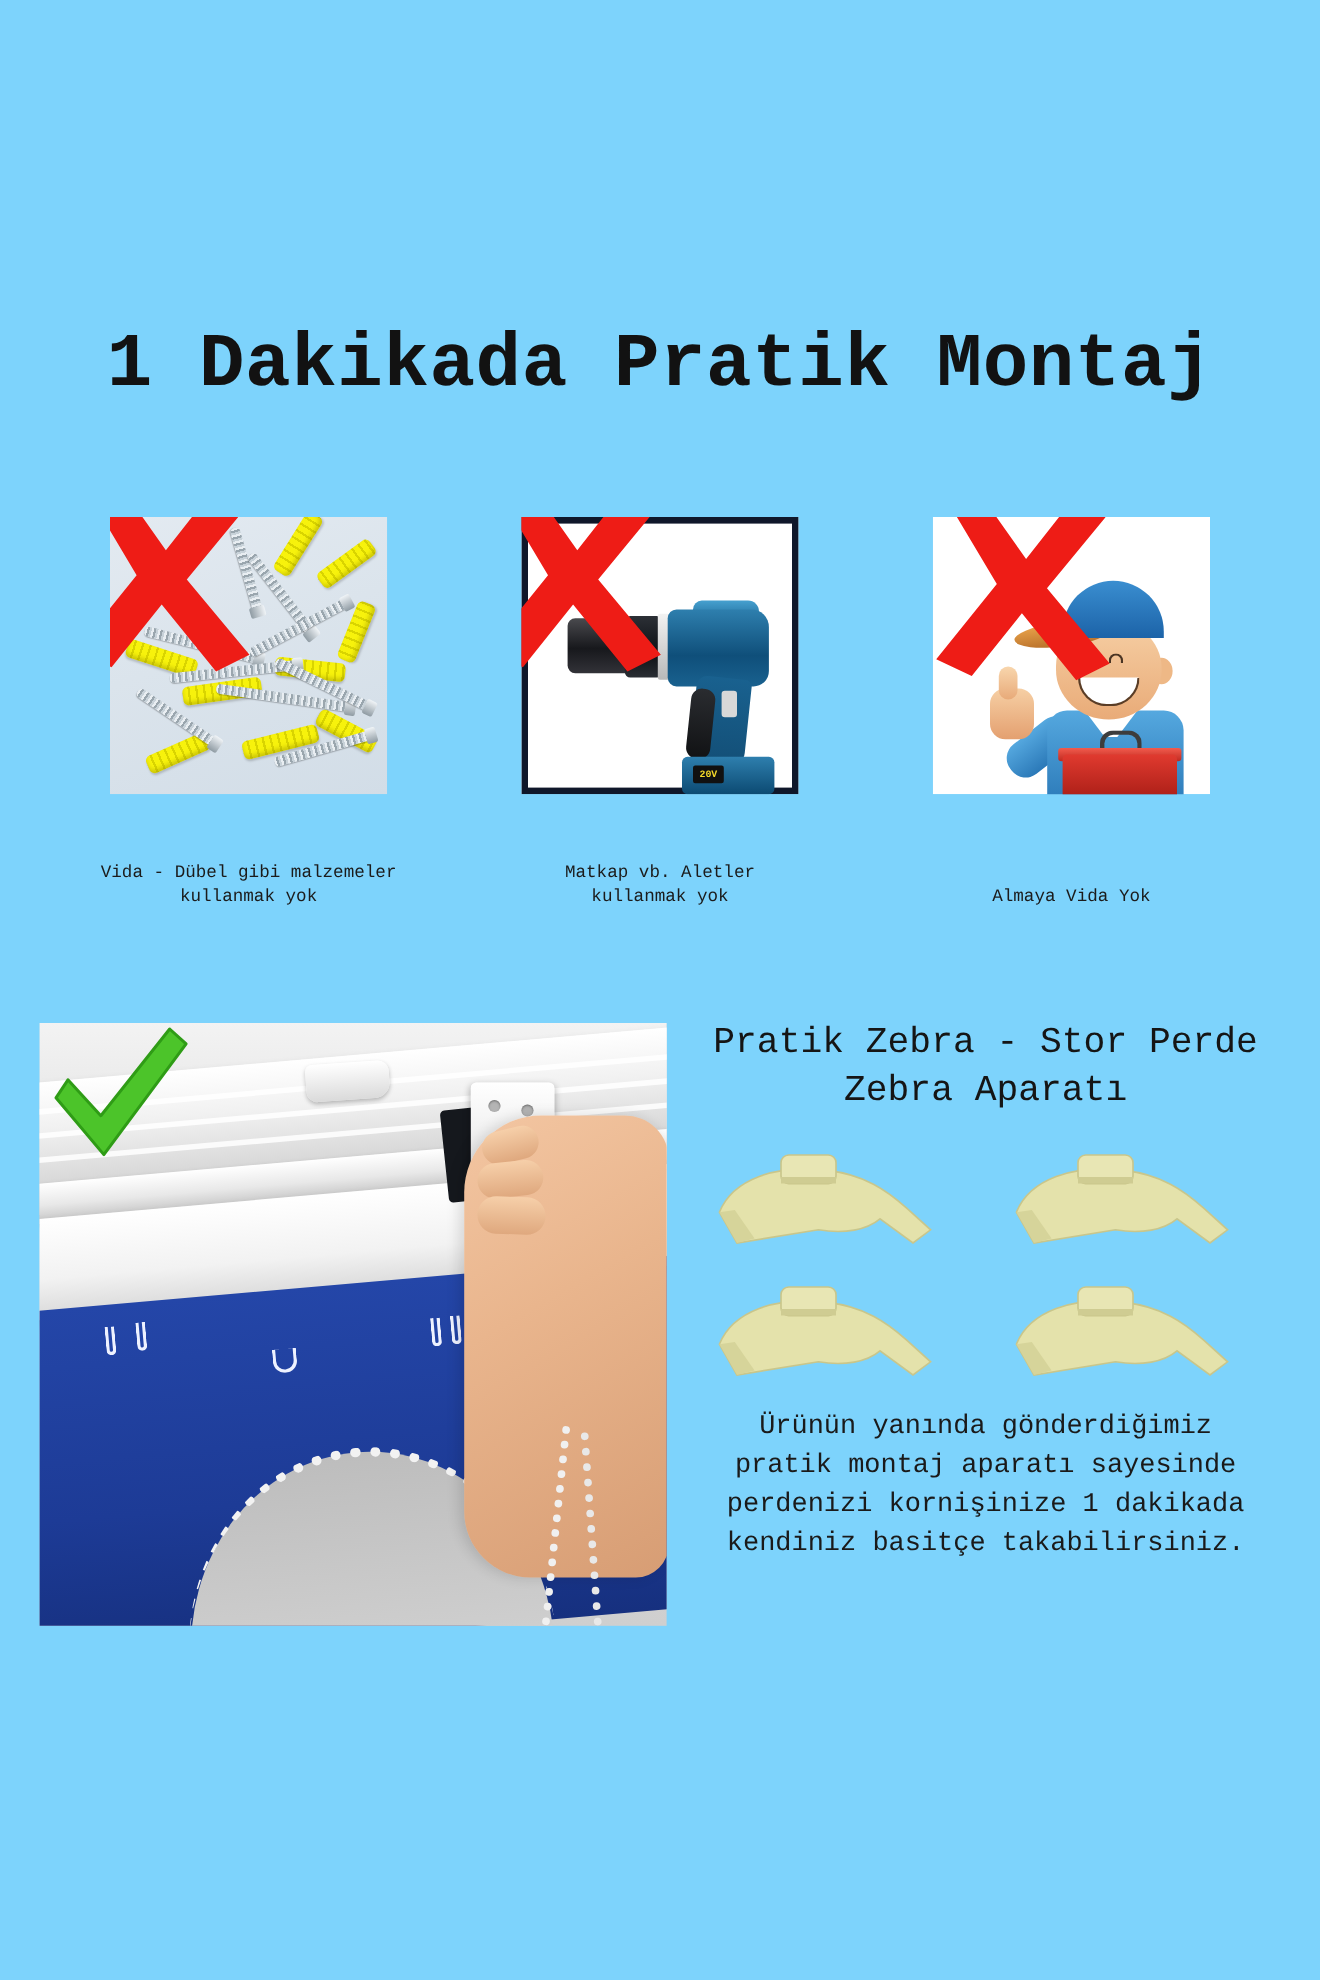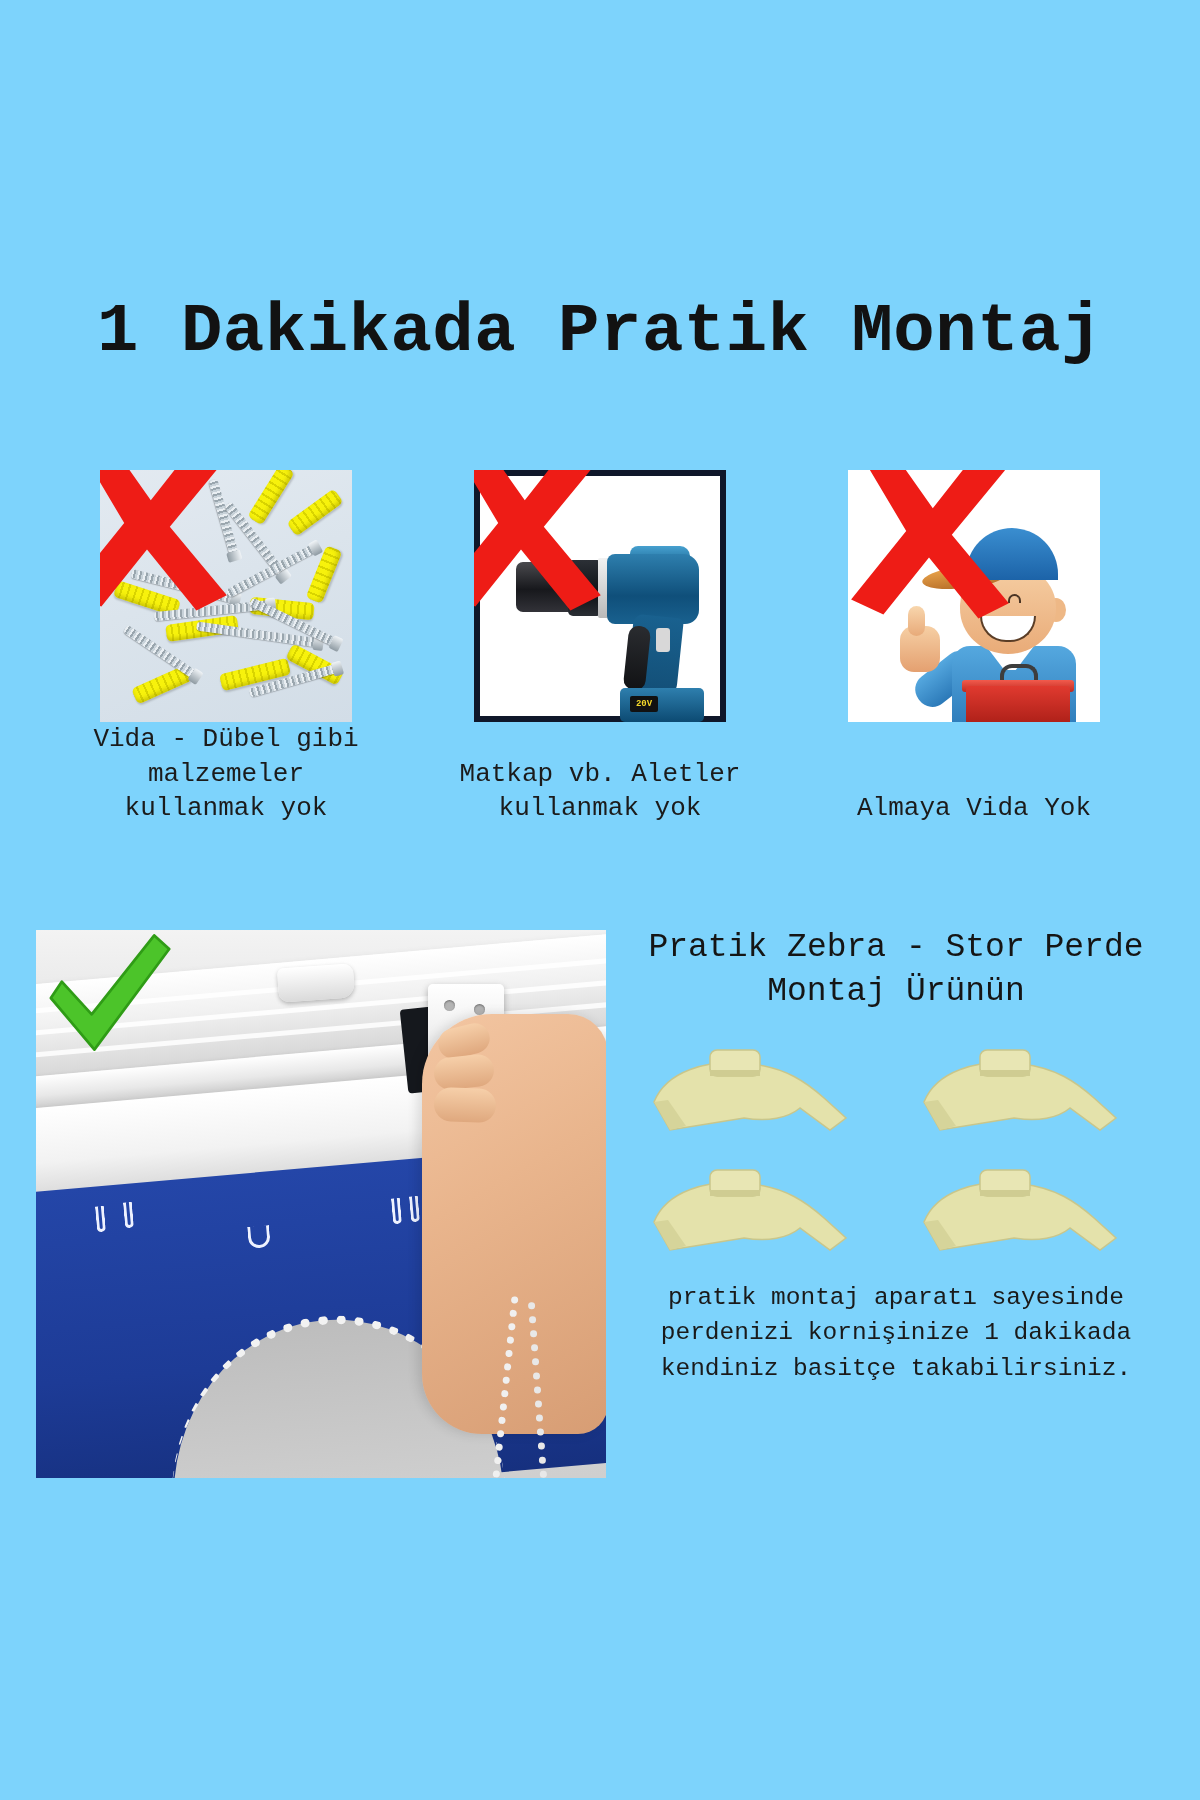--- a/index.html
+++ b/index.html
@@ -59,21 +59,21 @@
     width: 252px;
     height: 252px;
     overflow: hidden;
   }
   .nocard-caption {
     position: absolute;
     bottom: 44px;
     left: 0;
     width: 100%;
     text-align: center;
-    font-size: 26px;
+    font-size: 16px;
     line-height: 1.33;
     color: #1b1b1b;
   }
 
   
   .red-x {
     position: absolute;
     top: -42px;
     left: -48px;
     width: 190px;
@@ -658,21 +658,21 @@
 
       <svg class="green-check" viewBox="0 0 100 100">
         <path d="M8 50 L16 38 L38 62 L84 4 L95 14 L40 88 Z" fill="#4cc42a" stroke="#2f9c16" stroke-width="2" stroke-linejoin="round"></path>
       </svg>
     </div>
 
     <div class="right-col">
 
       <div class="right-heading">
         <div>Pratik Zebra - Stor Perde</div>
-        <div>Montaj Ürünün</div>
+        <div>Zebra Aparatı</div>
       </div>
 
       <div class="brackets">
         <div class="bracket-cell">
           <svg class="bracket-svg" width="210" height="96" viewBox="0 0 210 96">
             <path d="M6 56 C18 26 58 12 104 18 C138 22 158 36 176 52 L198 72 L182 84 L152 62 C140 72 120 76 96 72 L22 84 Z" fill="#e4e2ab" stroke="#c9c68b" stroke-width="1.5"></path>
             <path d="M6 56 L22 84 L38 80 L20 54 Z" fill="#d6d49a"></path>
             <rect x="62" y="4" width="50" height="26" rx="7" fill="#e8e6b4" stroke="#c9c68b" stroke-width="1.5"></rect>
             <path d="M62 24 L112 24 L112 30 L62 30 Z" fill="#cfcc92"></path>
           </svg>
@@ -697,20 +697,21 @@
           <svg class="bracket-svg" width="210" height="96" viewBox="0 0 210 96">
             <path d="M6 56 C18 26 58 12 104 18 C138 22 158 36 176 52 L198 72 L182 84 L152 62 C140 72 120 76 96 72 L22 84 Z" fill="#e4e2ab" stroke="#c9c68b" stroke-width="1.5"></path>
             <path d="M6 56 L22 84 L38 80 L20 54 Z" fill="#d6d49a"></path>
             <rect x="62" y="4" width="50" height="26" rx="7" fill="#e8e6b4" stroke="#c9c68b" stroke-width="1.5"></rect>
             <path d="M62 24 L112 24 L112 30 L62 30 Z" fill="#cfcc92"></path>
           </svg>
         </div>
       </div>
 
       <div class="right-paragraph">
+        <div>Ürünün yanında  gönderdiğimiz</div>
         <div>pratik montaj aparatı sayesinde</div>
         <div>perdenizi kornişinize 1 dakikada</div>
         <div>kendiniz basitçe takabilirsiniz.</div>
       </div>
 
     </div>
   </div>
 </div>
 
 </body></html>

